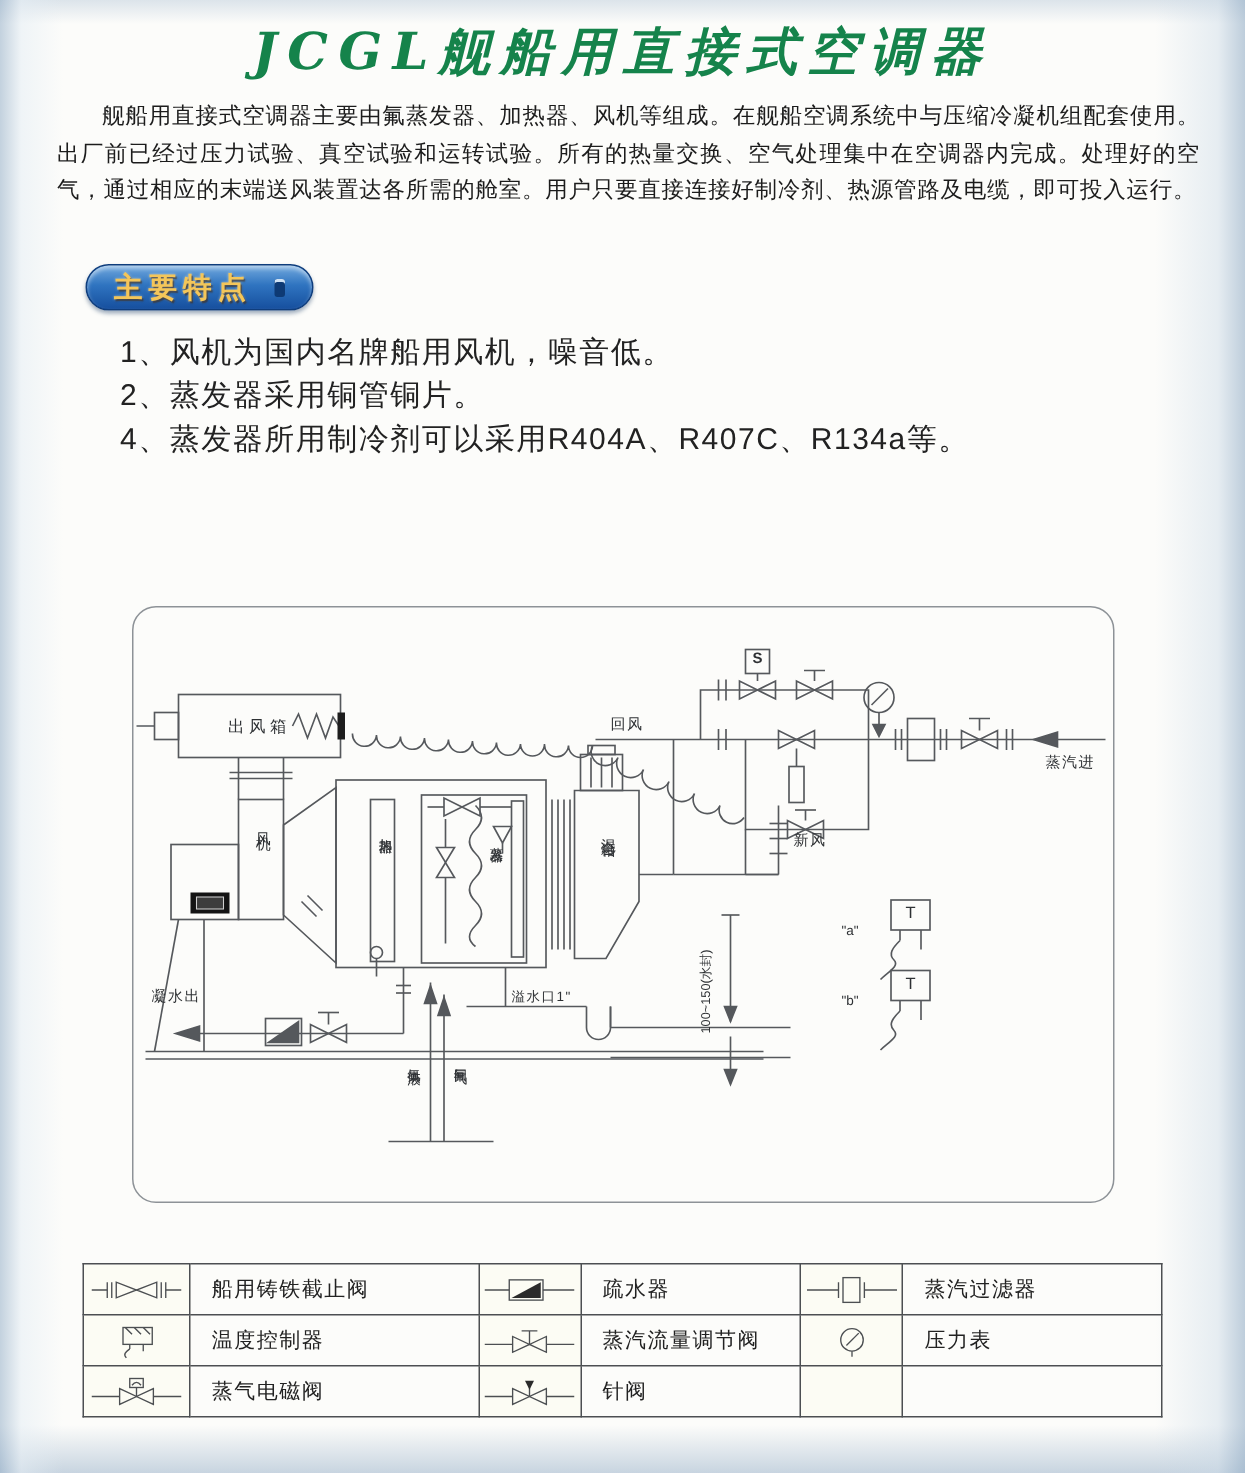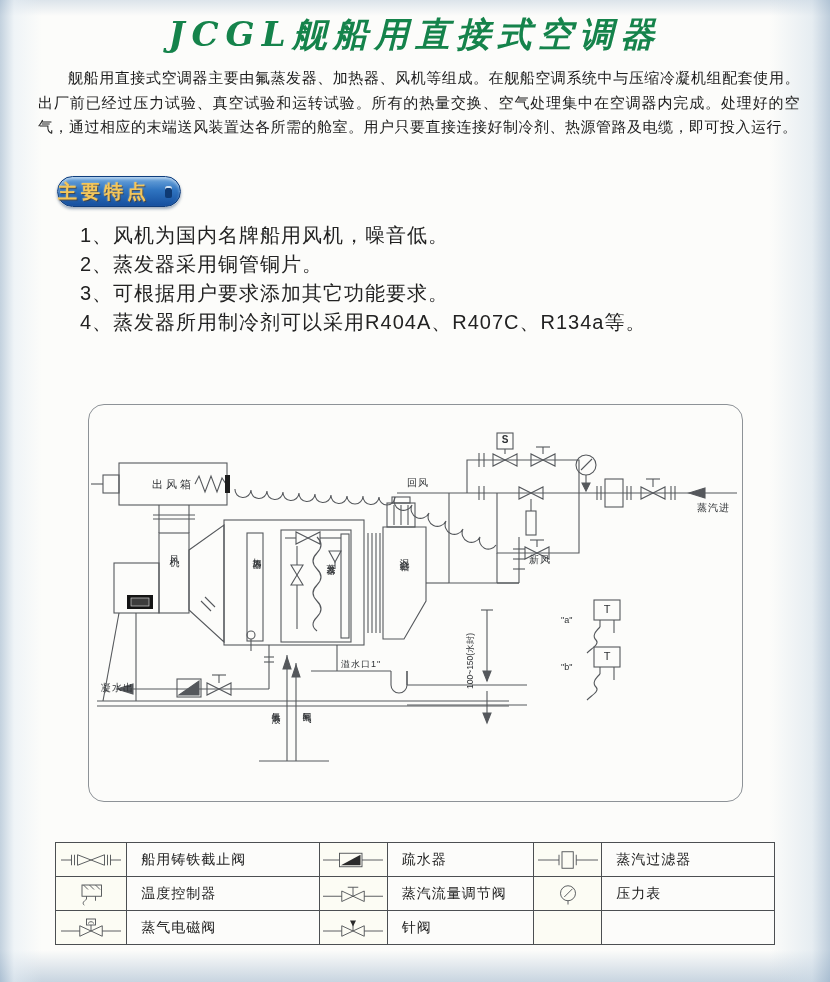--- a/index.html
+++ b/index.html
@@ -15,25 +15,25 @@
     position:absolute; top:12px; left:0; width:100%; text-align:center;
     font-family:"DejaVu Serif", serif; font-style:italic; font-weight:bold;
     font-size:34px; letter-spacing:7px; color:#15834b;
   }
   .intro {
     position:absolute; top:66px; left:38px; width:762px;
     font-size:15px; line-height:24.5px; color:#1c1c1c; text-align:justify; text-indent:2em;
     letter-spacing:.5px;
   }
   .badge {
-    position:absolute; top:176px; left:57px; width:124px; height:31px;
+    position:absolute; top:176px; left:57px; width:152px; height:31px;
     border-radius:16px; border:1px solid #0f3d7c;
     background:linear-gradient(180deg,#72a9de 0%,#2f74c0 45%,#164f9e 100%);
     box-shadow:0 2px 3px rgba(40,70,110,.45), inset 0 2px 3px rgba(255,255,255,.5);
-    display:flex; align-items:center; gap:15px;
+    display:flex; align-items:center; justify-content:center; gap:15px;
   }
   .badge-text {
     font-size:19px; font-weight:bold; letter-spacing:4px; color:#f4c659;
     text-shadow:1px 1px 1px rgba(60,30,0,.6), 0 0 2px rgba(255,240,200,.6);
   }
   .badge-mark { width:7px; height:12px; background:#0e3a74; border-radius:2px; box-shadow:inset 0 2px 0 #cfe2f4; }
   .features { position:absolute; top:221px; left:80px; width:640px; }
   .features .item { font-size:20px; color:#222; line-height:29px; letter-spacing:1px; }
   .diagram-title {
     position:absolute; top:371px; left:0; width:100%; text-align:center;
@@ -69,21 +69,20 @@
   <div class="intro">舰船用直接式空调器主要由氟蒸发器、加热器、风机等组成。在舰船空调系统中与压缩冷凝机组配套使用。出厂前已经过压力试验、真空试验和运转试验。所有的热量交换、空气处理集中在空调器内完成。处理好的空气，通过相应的末端送风装置达各所需的舱室。用户只要直接连接好制冷剂、热源管路及电缆，即可投入运行。</div>
 
   <div class="badge">
     <span class="badge-text">主要特点</span>
     <span class="badge-mark"></span>
   </div>
 
   <div class="features">
     <div class="item">1、风机为国内名牌船用风机，噪音低。</div>
     <div class="item">2、蒸发器采用铜管铜片。</div>
-    <div class="item">3、可根据用户要求添加其它功能要求。</div>
     <div class="item">4、蒸发器所用制冷剂可以采用R404A、R407C、R134a等。</div>
   </div>
 
 
   <div class="diagram">
     <svg width="655" height="395" viewBox="0 0 655 395" stroke="#55585c" stroke-width="1.1" fill="none">
 
       <g>
         <rect x="30" y="58" width="108" height="42"></rect>
         <rect x="14" y="70" width="16" height="18"></rect>
@@ -273,21 +272,21 @@
     <div class="dlab vlab" style="left:235px; top:152px; font-size:9px; letter-spacing:1px;">蒸发器</div>
     <div class="dlab vlab" style="left:308px; top:145px;">混合箱</div>
     <div class="dlab" style="left:318px; top:71px;">回风</div>
     <div class="dlab" style="left:440px; top:148px;">新风</div>
     <div class="dlab" style="left:594px; top:96px;margin-left:14px;">蒸汽进</div>
     <div class="dlab boxlab" style="left:408px; top:29px; width:16px; font-size:10px; font-weight:bold; letter-spacing:0;">S</div>
     <div class="dlab boxlab" style="left:505px; top:198px; width:26px; font-size:11px; letter-spacing:0;">T</div>
     <div class="dlab boxlab" style="left:505px; top:245px; width:26px; font-size:11px; letter-spacing:0;">T</div>
     <div class="dlab" style="left:472px; top:210px; font-size:9px; letter-spacing:0;">"a"</div>
     <div class="dlab" style="left:472px; top:257px; font-size:9px; letter-spacing:0;">"b"</div>
-    <div class="dlab" style="left:12px; top:276px;">凝水出</div>
+    <div class="dlab" style="left:12px; top:252px;">凝水出</div>
     <div class="dlab" style="left:252px; top:253px; font-size:9px;">溢水口1"</div>
     <div class="dlab dim-rot" style="left:388px; top:272px;">100~150(水封)</div>
     <div class="dlab vlab" style="left:180px; top:300px; font-size:9px; letter-spacing:1px;">氟供液</div>
     <div class="dlab vlab" style="left:211px; top:300px; font-size:9px; letter-spacing:1px;">氟回气</div>
   </div>
 
   <table class="legend">
     <tbody>
         <tr>
       <td class="sym" style="width:68px;">

